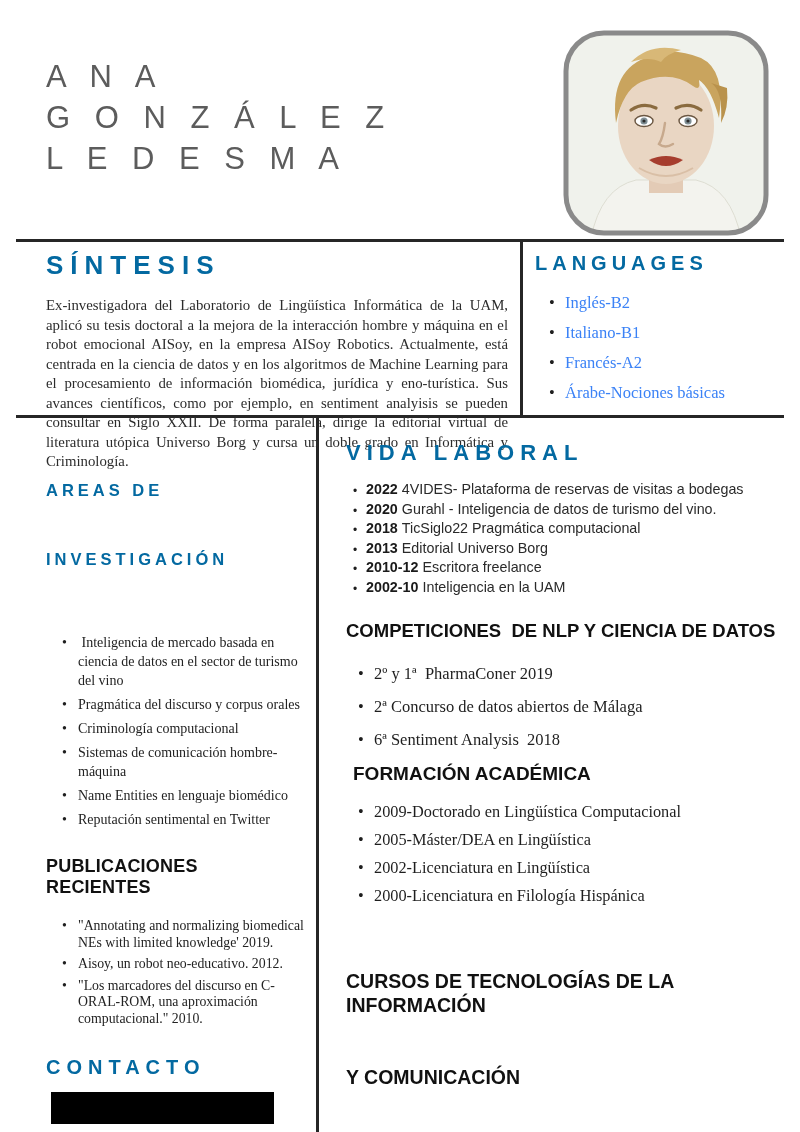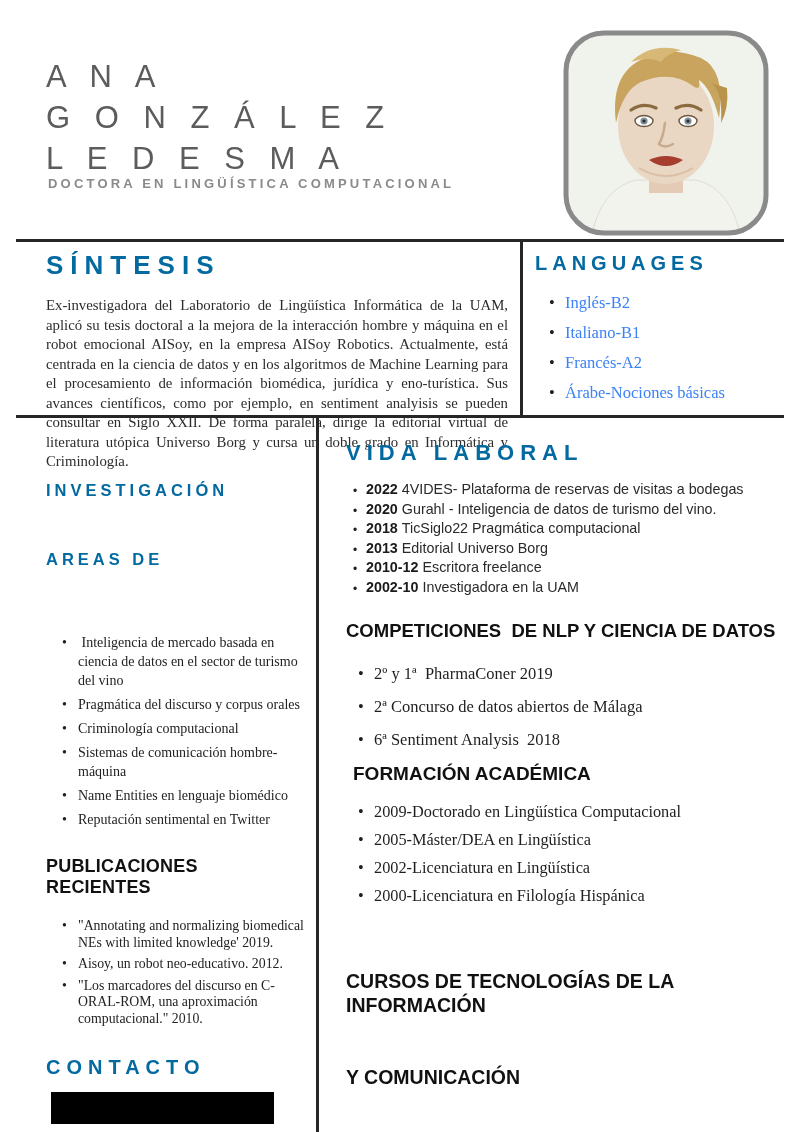--- a/index.html
+++ b/index.html
@@ -73,21 +73,20 @@
 </head>
 <body>
 
 <div class="page">
 
   <div class="name">
     <div>A N A</div>
     <div>G O N Z Á L E Z</div>
     <div>L E D E S M A</div>
   </div>
-  <div class="subtitle">DOCTORA EN LINGÜÍSTICA COMPUTACIONAL</div>
 
   <div class="photo">
     <svg width="210" height="210" viewBox="0 0 210 210" xmlns="http://www.w3.org/2000/svg">
       <defs>
         <clipPath id="ph-clip">
             <rect x="5" y="5" width="200" height="200" rx="38"></rect>
           </clipPath>
       </defs>
       <rect x="5" y="5" width="200" height="200" rx="38" fill="#f0f2ec"></rect>
       <g clip-path="url(#ph-clip)">
@@ -139,22 +138,22 @@
 
     <li>Inglés-B2</li>
         <li>Italiano-B1</li>
         <li>Francés-A2</li>
         <li>Árabe-Nociones básicas</li>
       </ul>
   </section>
 
   <div class="left-col">
     <div class="h-spaced areas-title">
+      <div>AREAS DE</div>
       <div>INVESTIGACIÓN</div>
-      <div>AREAS DE</div>
     </div>
     <ul class="blist areas-list">
 
     <li> Inteligencia de mercado basada en ciencia de datos en el sector de turismo del vino</li>
         <li>Pragmática del discurso y corpus orales</li>
         <li>Criminología computacional</li>
         <li>Sistemas de comunicación hombre-máquina</li>
         <li>Name Entities en lenguaje biomédico</li>
         <li>Reputación sentimental en Twitter</li>
       </ul>
@@ -175,21 +174,21 @@
 
   <div class="right-col">
     <div class="h-spaced vida-title">VIDA LABORAL</div>
     <ul class="blist vida-list">
 
     <li><span class="yr">2022</span><span>4VIDES- Plataforma de reservas de visitas a bodegas</span></li>
         <li><span class="yr">2020</span><span>Gurahl - Inteligencia de datos de turismo del vino.</span></li>
         <li><span class="yr">2018</span><span>TicSiglo22 Pragmática computacional</span></li>
         <li><span class="yr">2013</span><span>Editorial Universo Borg</span></li>
         <li><span class="yr">2010-12</span><span>Escritora freelance</span></li>
-        <li><span class="yr">2002-10</span><span>Investigadora en la UAM</span></li>
+        <li><span class="yr">2002-10</span><span>Inteligencia en la UAM</span></li>
       </ul>
 
     <div class="h-plain comp-title">COMPETICIONES  DE NLP Y CIENCIA DE DATOS</div>
     <ul class="blist comp-list">
 
     <li>2º y 1ª  PharmaConer 2019</li>
         <li>2ª Concurso de datos abiertos de Málaga</li>
         <li>6ª Sentiment Analysis  2018</li>
       </ul>
 

